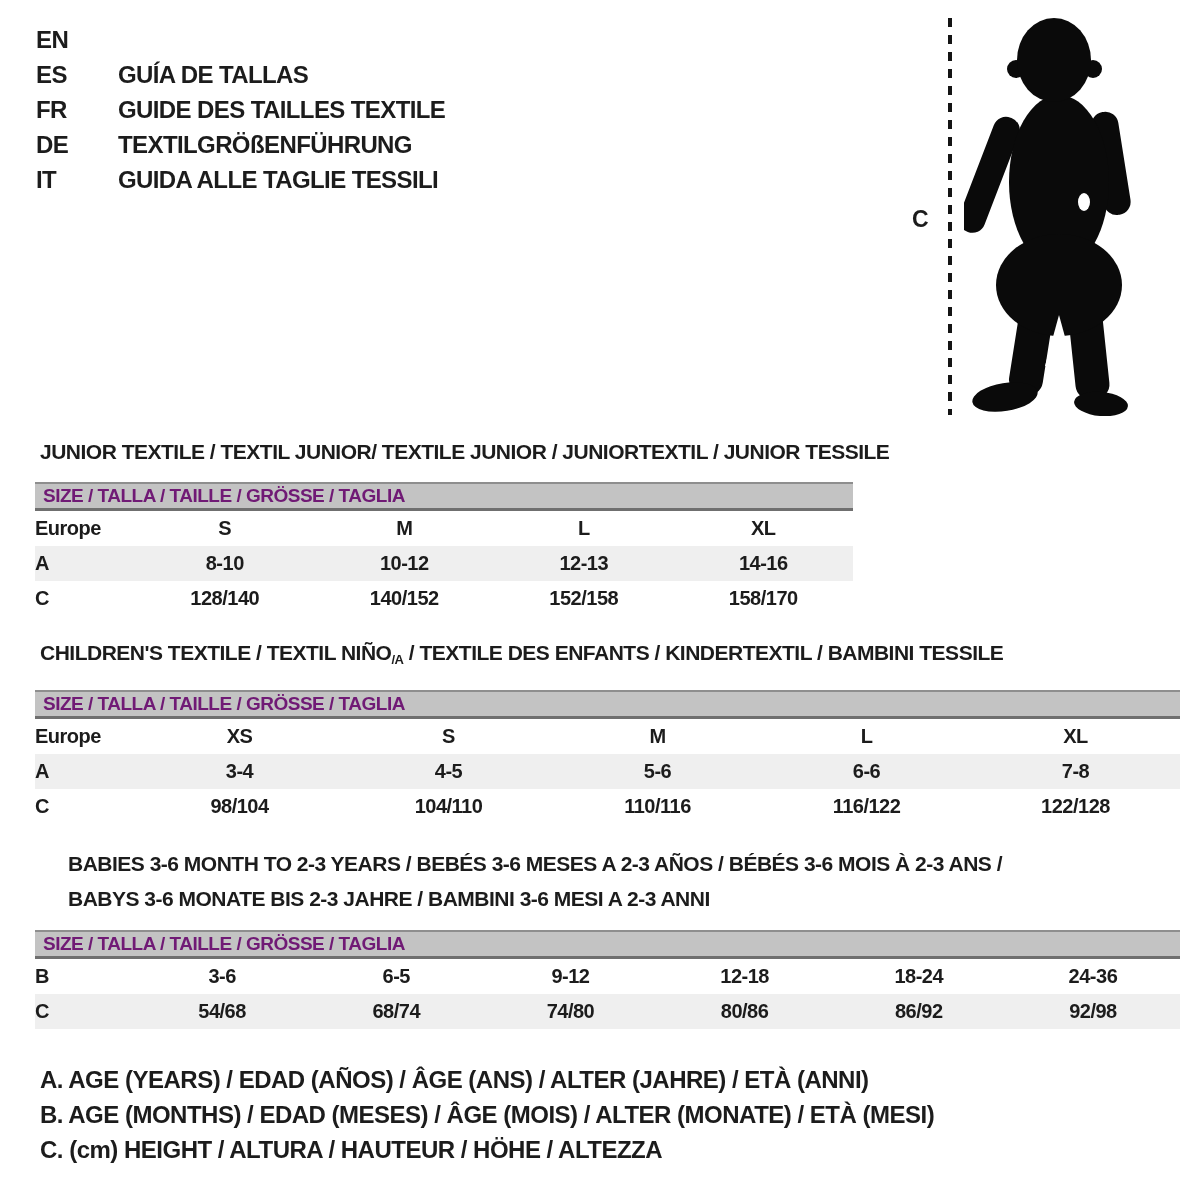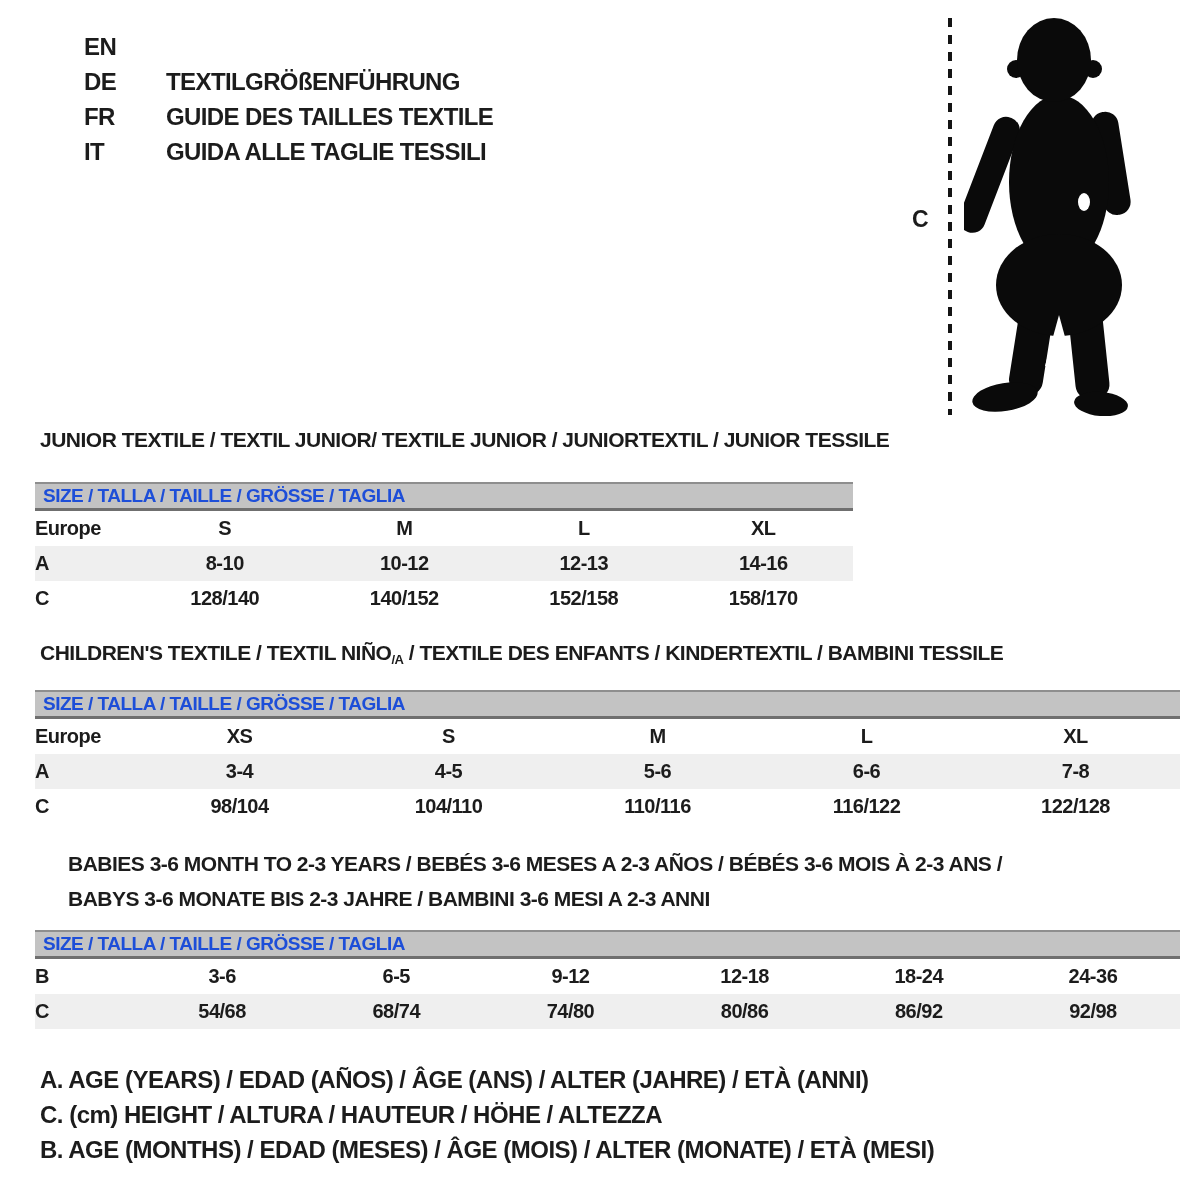--- a/index.html
+++ b/index.html
@@ -7,60 +7,60 @@
   body {
     position:relative;
     background:#ffffff;
     font-family:"Liberation Sans", sans-serif;
     color:#1c1c1c;
     overflow:hidden;
   }
 
   
   .lang-block { position:absolute; left:36px; top:26px; }
-  .lang-row { display:flex; height:35px; align-items:flex-end;
-              font-size:24px; font-weight:700; letter-spacing:-0.6px;margin-left:48px; }
+  .lang-row { display:flex; height:35px; align-items:flex-start;
+              font-size:24px; font-weight:700; letter-spacing:-0.6px; }
   .lang-code { width:82px; }
 
   
   .measure-line {
     position:absolute; left:948px; top:18px; width:4px; height:397px;
     background:repeating-linear-gradient(to bottom, #141414 0 9px, transparent 9px 17px);
   }
   .measure-label {
     position:absolute; left:912px; top:206px;
     font-size:23px; font-weight:700;
   }
   .silhouette { position:absolute; left:964px; top:14px; }
 
   
   .sec-heading {
     position:absolute; left:40px;
     font-size:21px; font-weight:700; letter-spacing:-0.5px;
     white-space:nowrap;
   }
   .sec-heading .sub { font-size:13px; vertical-align:-4px; }
-  .heading-junior   { top:428px; }
+  .heading-junior   { top:440px; }
   .heading-children { top:641px; }
   .heading-babies   { top:846px; line-height:35px;margin-left:28px; }
 
   
   .size-table { position:absolute; left:35px; }
   .t-junior   { top:482px; width:818px; }
   .t-children { top:690px; width:1145px; }
   .t-babies   { top:930px; width:1145px; }
 
   .size-bar {
     height:29px; line-height:24px;
     background:#c3c3c3;
     border-top:2px solid #8e8e8e;
     border-bottom:3px solid #6f6f6f;
     padding-left:8px;
     font-size:19px; font-weight:700; letter-spacing:-0.5px;
-    color:#1d4ed8;
+    color:#701a75;
     overflow:hidden; white-space:nowrap;
   }
   .trow { display:flex; height:35px; align-items:center;
           font-size:20px; font-weight:700; letter-spacing:-0.5px; }
   .trow .lbl  { width:100px; text-align:left; }
   .trow .cell { flex:1; text-align:center; }
   .shaded { background:#efefef; }
 
   
   .notes { position:absolute; left:40px; top:1062px; }
@@ -69,26 +69,30 @@
                white-space:nowrap; }
 </style>
 </head>
 <body>
 
 <div class="lang-block">
   <div class="lang-row">
     <span class="lang-code">EN</span>
   </div>
   <div class="lang-row">
+    <span class="lang-code">ES</span>
+    <span>GUÍA DE TALLAS</span>
+  </div>
+  <div class="lang-row">
+    <span class="lang-code">FR</span>
+    <span>GUIDE DES TAILLES TEXTILE</span>
+  </div>
+  <div class="lang-row">
     <span class="lang-code">DE</span>
     <span>TEXTILGRÖßENFÜHRUNG</span>
-  </div>
-  <div class="lang-row">
-    <span class="lang-code">FR</span>
-    <span>GUIDE DES TAILLES TEXTILE</span>
   </div>
   <div class="lang-row">
     <span class="lang-code">IT</span>
     <span>GUIDA ALLE TAGLIE TESSILI</span>
   </div>
 </div>
 
 <div class="measure-line"></div>
 <div class="measure-label">C</div>
 <svg class="silhouette" width="174" height="402" viewBox="0 0 174 402" aria-hidden="true">
@@ -198,15 +202,15 @@
     <div class="cell">68/74</div>
     <div class="cell">74/80</div>
     <div class="cell">80/86</div>
     <div class="cell">86/92</div>
     <div class="cell">92/98</div>
   </div>
 </div>
 
 <div class="notes">
   <div class="note-line">A. AGE (YEARS) / EDAD (AÑOS) / ÂGE (ANS) / ALTER (JAHRE) / ETÀ (ANNI)</div>
+  <div class="note-line">B. AGE (MONTHS) / EDAD (MESES) / ÂGE (MOIS) / ALTER (MONATE) / ETÀ (MESI)</div>
   <div class="note-line">C. (cm) HEIGHT / ALTURA / HAUTEUR / HÖHE / ALTEZZA</div>
-  <div class="note-line">B. AGE (MONTHS) / EDAD (MESES) / ÂGE (MOIS) / ALTER (MONATE) / ETÀ (MESI)</div>
 </div>
 
 </body></html>

